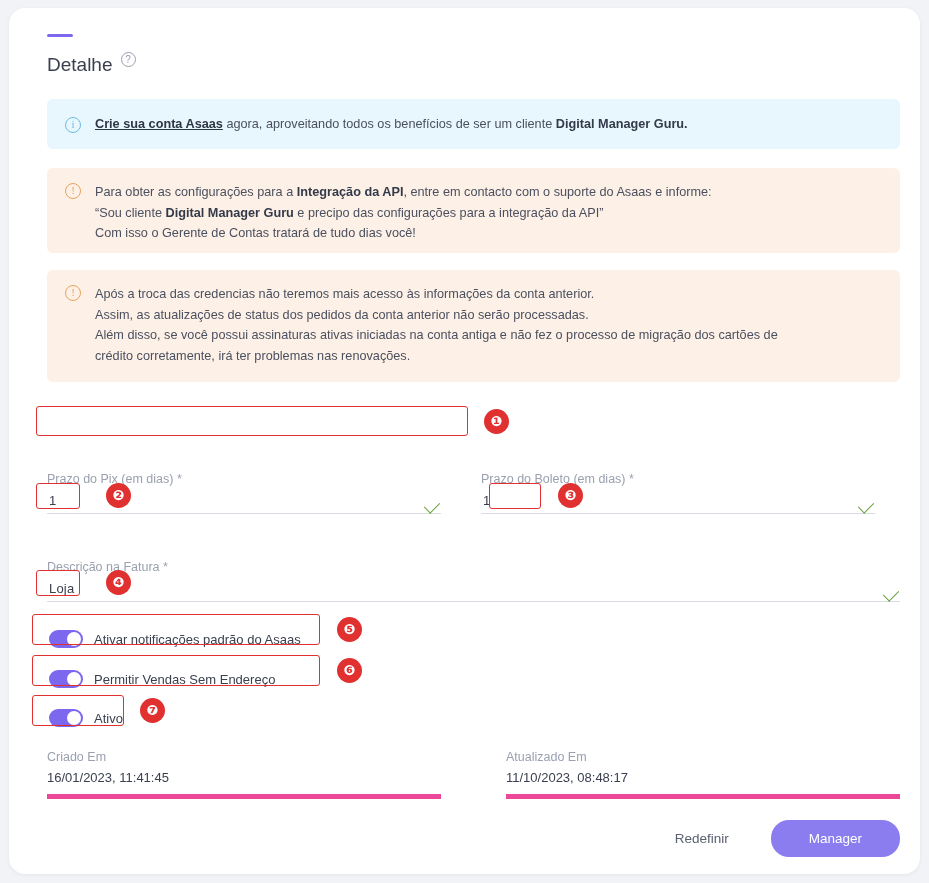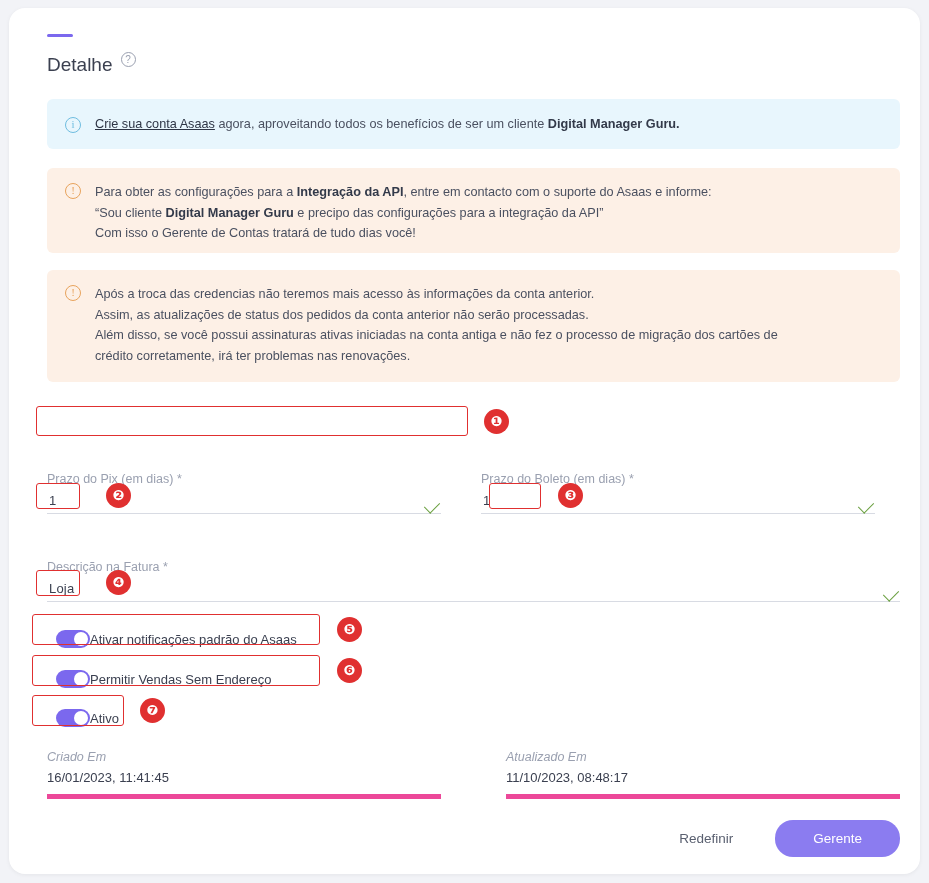--- a/index.html
+++ b/index.html
@@ -75,21 +75,21 @@
     font-size: 11px;
     line-height: 13.5px;
     text-align: center;
     font-family: "Liberation Serif", serif;
     margin-top: 1px;
   }
   .alert.warn .alert-icon { border-color: #e8a35c; color: #e8a35c; }
   .alert-body { flex: 1; }
   .alert-body div { white-space: nowrap; }
   .alert-body b { font-weight: bold; color: #333a4a; }
-  .alert-link { color: #2e3545; font-weight: normal; text-decoration: underline; }
+  .alert-link { color: #2e3545; font-weight: bold; text-decoration: underline; }
 
   .field {
     position: absolute;
   }
   .field-label {
     font-size: 12.5px;
     color: #9aa0b0;
     margin-bottom: 2px;
     display: block;
   }
@@ -137,21 +137,21 @@
     font-weight: bold;
     text-align: center;
     line-height: 25px;
     font-family: "DejaVu Sans", sans-serif;
   }
 
   .toggle-row {
     position: absolute;
     display: flex;
     align-items: center;
-    margin-left: 7px;
+    gap: 11px;
   }
   .toggle {
     width: 34px; height: 18px;
     border-radius: 10px;
     background: #7b68ee;
     position: relative;
     flex: 0 0 auto;
   }
   .toggle .knob {
     position: absolute;
@@ -166,21 +166,20 @@
   }
 
   .meta {
     position: absolute;
   }
   .meta-label {
     font-size: 12.5px;
     color: #9aa0b0;
     display: block;
     margin-bottom: 6px;
-    font-style: italic;
   }
   .meta-value {
     font-size: 13px;
     color: #3b4050;
     display: block;
     padding-bottom: 9px;
     border-bottom: 5px solid #ec4899;
     width: 394px;
   }
 
@@ -309,21 +308,21 @@
     <span class="meta-label">Criado Em</span>
     <span class="meta-value">16/01/2023, 11:41:45</span>
   </div>
   <div class="meta" style="left:497px; top:742px;">
     <span class="meta-label">Atualizado Em</span>
     <span class="meta-value">11/10/2023, 08:48:17</span>
   </div>
 
   <div class="footer">
     <button class="btn-reset">Redefinir</button>
-    <button class="btn-submit">Gerente</button>
+    <button class="btn-submit">Manager</button>
   </div>
 
 </div>
 
 <div class="redbox" style="left:36px; top:406px; width:432px; height:30px;"></div>
 <div class="badge" style="left:484px; top:409px;">❶</div>
 
 <div class="redbox" style="left:36px; top:483px; width:44px; height:26px;"></div>
 <div class="badge" style="left:106px; top:483px;">❷</div>
 

